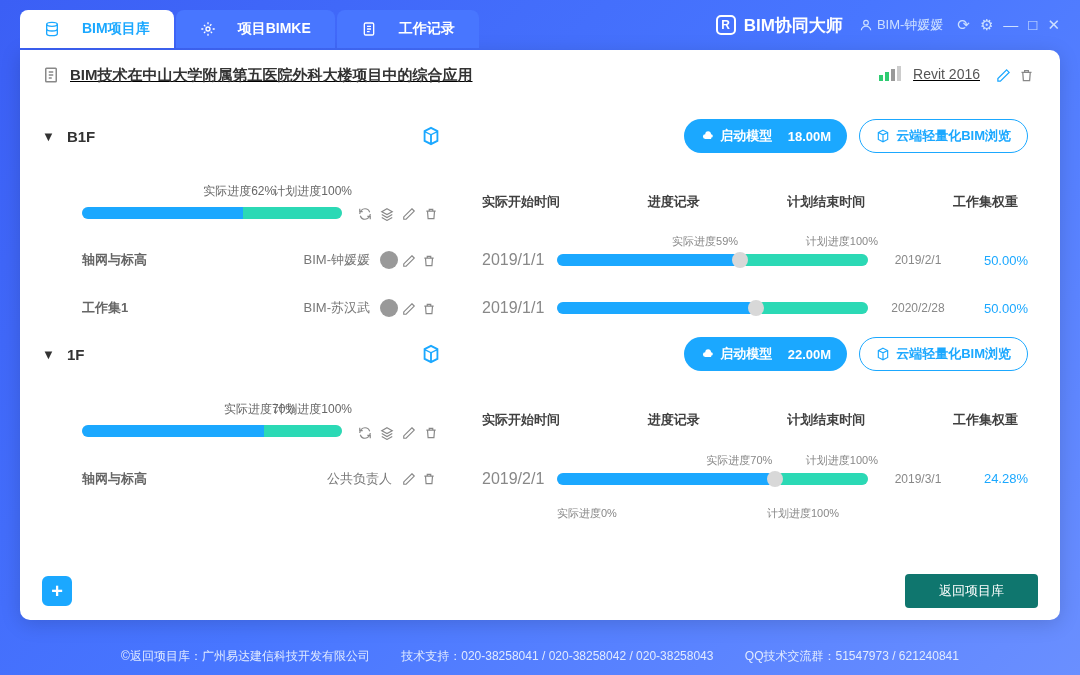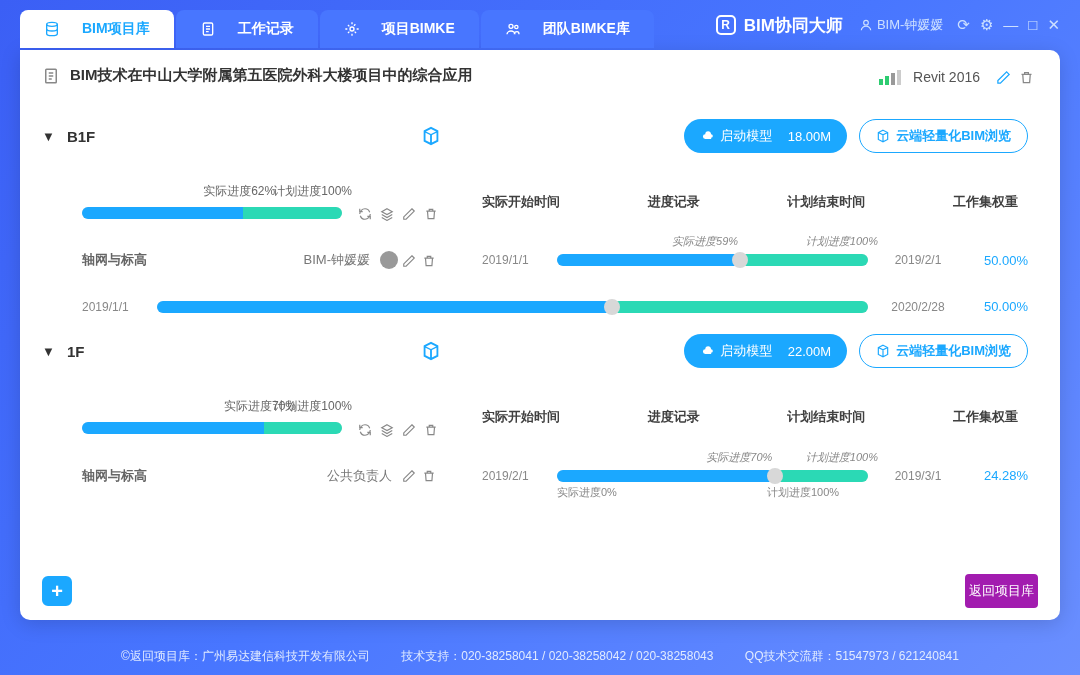--- a/index.html
+++ b/index.html
@@ -9,112 +9,104 @@
 .tab { padding: 10px 24px; border-radius: 8px 8px 0 0; font-size: 14px; font-weight: 600; cursor: pointer; display: flex; align-items: center; gap: 22px; }
 .tab.active { background: #fff; color: #1ba8ff; }
 .tab.inactive { background: #4876ff; color: #fff; }
 .tab-icon { width: 16px; height: 16px; }
 .spacer { flex: 1; }
 .brand { display: flex; align-items: center; gap: 8px; color: #fff; font-size: 17px; font-weight: 700; margin-top: -8px; }
 .brand-icon { width: 20px; height: 20px; border: 2px solid #fff; border-radius: 5px; display: flex; align-items: center; justify-content: center; font-size: 12px; font-weight: 900; }
 .user-info { display: flex; align-items: center; gap: 4px; color: #cde0ff; font-size: 13px; margin-left: 16px; margin-top: -8px; }
 .win-ctrl { display: flex; gap: 10px; color: #cde0ff; font-size: 15px; margin-left: 14px; margin-top: -8px; }
 .main-panel { background: #fff; margin: 0 20px; border-radius: 0 10px 10px 10px; height: 570px; padding: 0; display: flex; flex-direction: column; box-shadow: 0 4px 20px rgba(0,0,0,0.15); }
-.panel-header { display: flex; align-items: flex-end; padding: 16px 22px 14px; border-bottom: 0; }
+.panel-header { display: flex; align-items: flex-start; padding: 16px 22px 14px; border-bottom: 0; text-decoration: underline; }
 .ph-icon { width: 18px; height: 18px; margin-right: 10px; color: #888; }
 .ph-title { font-size: 15px; font-weight: 700; color: #333; flex: 1; }
 .ph-signal { display: flex; align-items: flex-end; gap: 2px; margin-right: 12px; }
 .ph-signal div { width: 4px; background: #2ecc71; }
 .ph-signal div:nth-child(1){height:6px}.ph-signal div:nth-child(2){height:9px}.ph-signal div:nth-child(3){height:12px;background:#999}.ph-signal div:nth-child(4){height:15px;background:#ccc}
 .ph-revit { color: #555; font-size: 14px; margin-right: 12px; }
 .ph-ic { color: #888; font-size: 14px; margin: 0 4px; cursor: pointer; }
 .scroll-area { flex: 1; overflow-y: auto; padding: 0 22px 0 22px; position: relative; }
 .scroll-area::-webkit-scrollbar { width: 10px; }
 .scroll-area::-webkit-scrollbar-thumb { background: #ccc; border-radius: 5px; }
 .scroll-area::-webkit-scrollbar-track { background: #f0f0f0; }
 .floor { margin-top: 20px; }
 .floor-header { display: flex; align-items: center; }
 .floor-left { display: flex; align-items: center; width: 400px; }
 .caret { color: #333; font-size: 13px; margin-right: 12px; }
 .floor-name { font-size: 15px; font-weight: 700; color: #333; }
 .map-icon { margin-left: auto; color: #1ba8ff; font-size: 18px; }
 .floor-right { flex: 1; display: flex; justify-content: flex-end; gap: 12px; padding-right: 10px; }
-.btn-primary { background: #1ba8ff; color: #fff; border: none; padding: 7px 16px; border-radius: 18px; font-size: 13px; font-weight: 400; display: flex; align-items: center; gap: 6px; cursor: pointer; }
+.btn-primary { background: #1ba8ff; color: #fff; border: none; padding: 7px 16px; border-radius: 18px; font-size: 13px; font-weight: 700; display: flex; align-items: center; gap: 6px; cursor: pointer; }
 .btn-outline { background: #fff; color: #1ba8ff; border: 1px solid #1ba8ff; padding: 7px 16px; border-radius: 18px; font-size: 13px; font-weight: 600; display: flex; align-items: center; gap: 6px; cursor: pointer; }
 .floor-progress-row { display: flex; align-items: center; margin-top: 30px; }
 .fp-left { width: 400px; display: flex; flex-direction: column; }
 .fp-labels { display: flex; font-size: 12px; color: #666; margin-bottom: 6px; position: relative; height: 16px; margin-left: 40px; width: 260px; }
 .fp-lbl { position: absolute; white-space: nowrap; }
 .fp-bar-row { display: flex; align-items: center; }
 .fp-bar { width: 260px; height: 12px; background: #e8e8e8; border-radius: 6px; overflow: hidden; position: relative; margin-left: 40px; }
 .fp-fill-actual { position: absolute; height: 100%; background: #1ba8ff; left: 0; }
 .fp-fill-plan { position: absolute; height: 100%; background: #2bd9b5; }
 .fp-icons { margin-left: 16px; color: #888; font-size: 14px; display: flex; gap: 8px; }
 .fp-right { flex: 1; display: flex; align-items: center; justify-content: space-between; font-size: 13px; font-weight: 600; color: #404040; padding: 0 20px 0 40px; }
 .work-row { display: flex; align-items: center; margin-top: 30px; font-size: 13px; color: #666; }
 .wr-left { width: 400px; display: flex; align-items: center; }
 .wr-name { margin-left: 40px; flex: 1; font-weight: bold; }
 .wr-owner { color: #777; margin-right: 10px; }
 .wr-avatar { width: 18px; height: 18px; border-radius: 50%; background: #999; margin-right: 4px; }
 .wr-icons { color: #888; display: flex; gap: 6px; margin-right: 6px; }
 .wr-right { flex: 1; display: flex; align-items: center; padding-left: 40px; }
-.wr-date { width: 75px; color: #888; font-size: 12px; }
+.wr-date { width: 75px; color: #888; font-size: 16px; }
 .wr-bar-wrap { flex: 1; position: relative; }
 .wr-bar { height: 12px; background: #e8e8e8; border-radius: 6px; position: relative; overflow: visible; }
 .wr-fill-a { position: absolute; height: 100%; background: #1ba8ff; left: 0; border-radius: 6px 0 0 6px; }
 .wr-fill-p { position: absolute; height: 100%; background: #2bd9b5; }
 .wr-knob { position: absolute; width: 16px; height: 16px; background: #d8d8d8; border-radius: 50%; top: -2px; }
 .wr-lbls { display: flex; font-size: 11px; color: #888; position: absolute; top: -20px; width: 100%; }
-.wr-lbls span { position: absolute; white-space: nowrap; font-style: italic; }
+.wr-lbls span { position: absolute; white-space: nowrap; }
 .wr-enddate { width: 80px; text-align: center; color: #888; font-size: 12px; margin-left: 10px; }
 .wr-weight { width: 80px; text-align: right; color: #1ba8ff; font-size: 13px; padding-right: 10px; }
-.extra-lbls { display: flex; font-size: 11px; color: #888; margin-left: 440px; }
+.extra-lbls { display: flex; font-size: 11px; color: #888; margin-top: 18px; margin-left: 440px; }
 .extra-lbls .l1 { margin-left: 75px; }
 .extra-lbls .l2 { margin-left: 150px; }
 .panel-footer { display: flex; align-items: center; padding: 12px 22px; }
 .add-btn { width: 30px; height: 30px; border: 2px solid #1ba8ff; border-radius: 6px; background: #1ba8ff; color: #fff; font-size: 20px; font-weight: 700; cursor: pointer; display: flex; align-items: center; justify-content: center; }
-.back-btn { margin-left: auto; background: #a21caf; color: #fff; border: none; padding: 8px 4px; border-radius: 4px; font-size: 13px; cursor: pointer; }
+.back-btn { margin-left: auto; background: #0f766e; color: #fff; border: none; padding: 8px 34px; border-radius: 4px; font-size: 13px; cursor: pointer; }
 .footer { position: absolute; bottom: 10px; width: 100%; text-align: center; color: #e0eaff; font-size: 12px; }
 .footer span { margin: 0 14px; }
 svg { display: inline-block; vertical-align: middle; }
 </style>
 </head>
 <body>
 
 <div class="header">
   <div class="tabs">
     <div class="tab active">
       <svg class="tab-icon" viewBox="0 0 24 24" fill="none" stroke="#1ba8ff" stroke-width="2">
           <ellipse cx="12" cy="5" rx="8" ry="3"></ellipse>
           <path d="M4 5v14c0 1.7 3.6 3 8 3s8-1.3 8-3V5"></path>
           <path d="M4 12c0 1.7 3.6 3 8 3s8-1.3 8-3"></path>
         </svg>
       <span>BIM项目库</span>
     </div>
     <div class="tab inactive">
       <svg class="tab-icon" viewBox="0 0 24 24" fill="none" stroke="#fff" stroke-width="2">
+          <circle cx="12" cy="12" r="3"></circle>
+          <path d="M12 2v3m0 14v3m10-10h-3M5 12H2m15.07-7.07l-2.12 2.12M8.05 15.95l-2.12 2.12m12.14 0l-2.12-2.12M8.05 8.05L5.93 5.93"></path>
+        </svg>
+      <span>项目BIMKE</span>
+    </div>
+    <div class="tab inactive">
+      <svg class="tab-icon" viewBox="0 0 24 24" fill="none" stroke="#fff" stroke-width="2">
           <rect x="5" y="3" width="14" height="18" rx="2"></rect>
           <path d="M9 8h6M9 12h6M9 16h4"></path>
         </svg>
       <span>工作记录</span>
-    </div>
-    <div class="tab inactive">
-      <svg class="tab-icon" viewBox="0 0 24 24" fill="none" stroke="#fff" stroke-width="2">
-          <circle cx="12" cy="12" r="3"></circle>
-          <path d="M12 2v3m0 14v3m10-10h-3M5 12H2m15.07-7.07l-2.12 2.12M8.05 15.95l-2.12 2.12m12.14 0l-2.12-2.12M8.05 8.05L5.93 5.93"></path>
-        </svg>
-      <span>项目BIMKE</span>
-    </div>
-    <div class="tab inactive">
-      <svg class="tab-icon" viewBox="0 0 24 24" fill="none" stroke="#fff" stroke-width="2">
-          <circle cx="9" cy="8" r="3"></circle>
-          <circle cx="17" cy="9" r="2.5"></circle>
-          <path d="M3 20c0-3 3-5 6-5s6 2 6 5M14 20c0-2.5 2-4 4-4s3 1.5 3 4"></path>
-        </svg>
-      <span>团队BIMKE库</span>
     </div>
   </div>
   <div class="spacer"></div>
   <div class="brand">
     <div class="brand-icon">R</div>
     <span>BIM协同大师</span>
   </div>
   <div class="user-info">
     <svg width="14" height="14" viewBox="0 0 24 24" fill="none" stroke="#cde0ff" stroke-width="2">
         <circle cx="12" cy="8" r="4"></circle>
@@ -235,20 +227,33 @@
             <div class="wr-fill-p" style="left:59%;width:41%;border-radius:0 6px 6px 0"></div>
             <div class="wr-fill-a" style="width:59%"></div>
             <div class="wr-knob" style="left:calc(59% - 8px)"></div>
           </div>
         </div>
         <span class="wr-enddate">2019/2/1</span>
         <span class="wr-weight">50.00%</span>
       </div>
     </div>
         <div class="work-row">
+      <div class="wr-left">
+        <span class="wr-name">工作集1</span>
+        <span class="wr-owner">BIM-苏汉武</span>
+        <span class="wr-avatar"></span>
+        <div class="wr-icons">
+          <span><svg width="14" height="14" viewBox="0 0 24 24" fill="none" stroke="#888" stroke-width="2">
+                  <path d="M17 3l4 4L7 21H3v-4L17 3z"></path>
+                </svg></span>
+          <span><svg width="14" height="14" viewBox="0 0 24 24" fill="none" stroke="#888" stroke-width="2">
+                  <path d="M4 7h16M9 7V4h6v3M6 7l1 13h10l1-13"></path>
+                </svg></span>
+        </div>
+      </div>
       <div class="wr-right">
         <span class="wr-date">2019/1/1</span>
         <div class="wr-bar-wrap">
 
           <div class="wr-bar">
             <div class="wr-fill-p" style="left:64%;width:36%;border-radius:0 6px 6px 0"></div>
             <div class="wr-fill-a" style="width:64%"></div>
             <div class="wr-knob" style="left:calc(64% - 8px)"></div>
           </div>
         </div>

